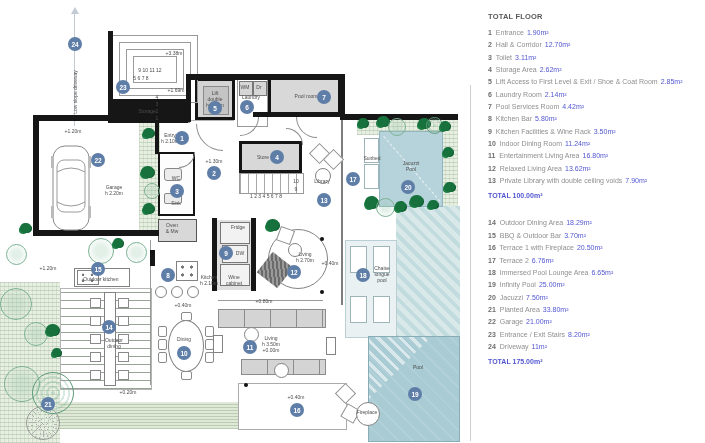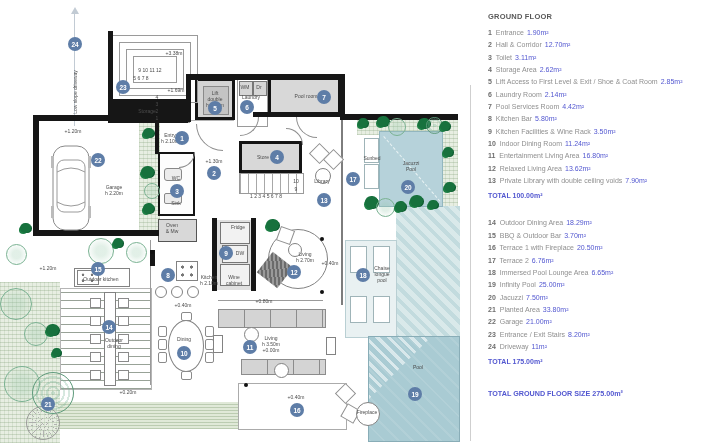--- a/index.html
+++ b/index.html
@@ -335,21 +335,21 @@
       <div class="plabel" style="left: 367px; top: 412px;">Fireplace</div>
       <div class="plabel" style="left: 322px; top: 181px;">Library</div>
       <div class="plabel" style="left: 296px; top: 397px;">+0.40m</div>
       <div class="plabel" style="left: 128px; top: 392px;">+0.20m</div>
       <div class="plabel rot" style="left: 75px; top: 92px;">Low slope driveway</div>
     </div>
 
   <div class="legend">
     <div id="legend-sections">
         <div class="lsection">
-          <div class="ltitle">GROUND FLOOR</div>
+          <div class="ltitle">TOTAL FLOOR</div>
           <div class="lrow"><span class="lnum">1</span><span> Entrance</span><span class="larea">1.90m²</span></div>
           <div class="lrow"><span class="lnum">2</span><span> Hall &amp; Corridor</span><span class="larea">12.70m²</span></div>
           <div class="lrow"><span class="lnum">3</span><span> Toilet</span><span class="larea">3.11m²</span></div>
           <div class="lrow"><span class="lnum">4</span><span> Storage Area</span><span class="larea">2.62m²</span></div>
           <div class="lrow"><span class="lnum">5</span><span> Lift Access to First Level &amp; Exit / Shoe &amp; Coat Room</span><span class="larea">2.85m²</span></div>
           <div class="lrow"><span class="lnum">6</span><span> Laundry Room</span><span class="larea">2.14m²</span></div>
           <div class="lrow"><span class="lnum">7</span><span> Pool Services Room</span><span class="larea">4.42m²</span></div>
           <div class="lrow"><span class="lnum">8</span><span> Kitchen Bar</span><span class="larea">5.80m²</span></div>
           <div class="lrow"><span class="lnum">9</span><span> Kitchen Facilities &amp; Wine Rack</span><span class="larea">3.50m²</span></div>
           <div class="lrow"><span class="lnum">10</span><span> Indoor Dining Room</span><span class="larea">11.24m²</span></div>
@@ -366,19 +366,15 @@
           <div class="lrow"><span class="lnum">18</span><span> Immersed Pool Lounge Area</span><span class="larea">6.65m²</span></div>
           <div class="lrow"><span class="lnum">19</span><span> Infinity Pool</span><span class="larea">25.00m²</span></div>
           <div class="lrow"><span class="lnum">20</span><span> Jacuzzi</span><span class="larea">7.50m²</span></div>
           <div class="lrow"><span class="lnum">21</span><span> Planted Area</span><span class="larea">33.80m²</span></div>
           <div class="lrow"><span class="lnum">22</span><span> Garage</span><span class="larea">21.00m²</span></div>
           <div class="lrow"><span class="lnum">23</span><span> Entrance / Exit Stairs</span><span class="larea">8.20m²</span></div>
           <div class="lrow"><span class="lnum">24</span><span> Driveway</span><span class="larea">11m²</span></div>
           <div class="ltotal">TOTAL  175.00m²</div>
         </div>
       </div>
-    <div class="grand">
-      <span>TOTAL GROUND FLOOR SIZE</span>
-      <span>275.00m²</span>
-    </div>
   </div>
 
 </div>
 
 </body></html>

